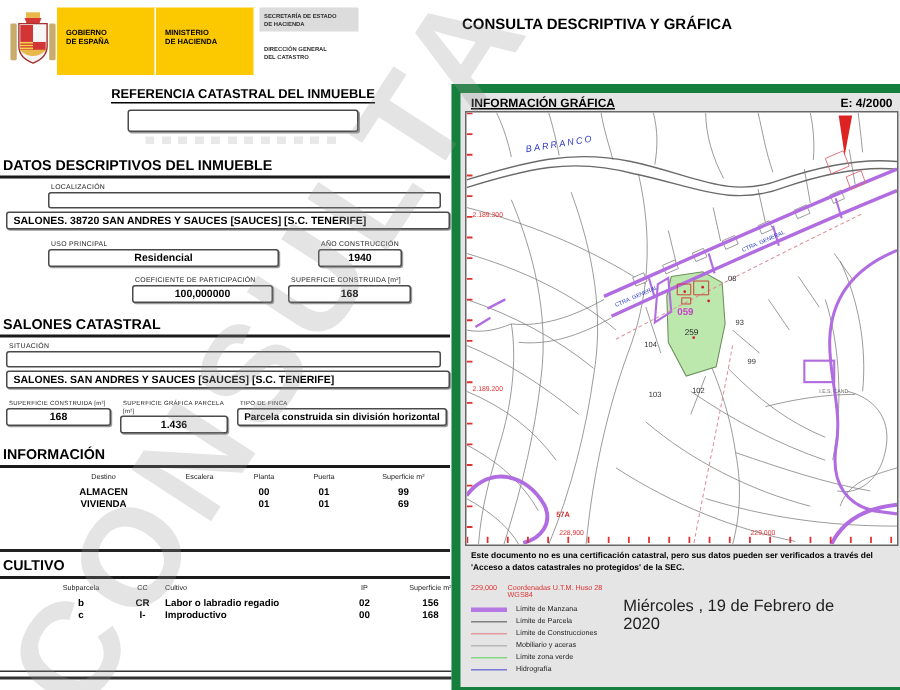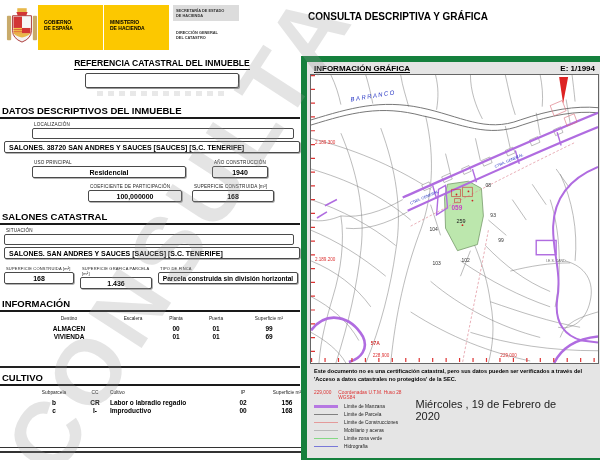--- a/index.html
+++ b/index.html
@@ -200,21 +200,21 @@
       <div class="v">00</div>
       <div class="v">168</div>
     </div>
   </div>
 
   <div class="bottom-rule"></div>
 
   <div class="gbox">
     <div class="gbox-hdr">
       <span class="t">INFORMACIÓN GRÁFICA</span>
-      <span>E: 1/1994</span>
+      <span>E: 4/2000</span>
     </div>
 
     <div class="map">
       <svg width="100%" height="100%" viewBox="0 0 288 282" preserveAspectRatio="none">
 
         <g stroke="#7a7a7a" stroke-width="0.5" fill="none">
           <path d="M20,0 C25,10 28,20 30,29"></path>
             <path d="M55,0 C58,10 60,18 62,28"></path>
           <path d="M90,0 C92,12 95,20 98,31"></path>
             <path d="M125,0 C128,12 128,22 126,34"></path>

